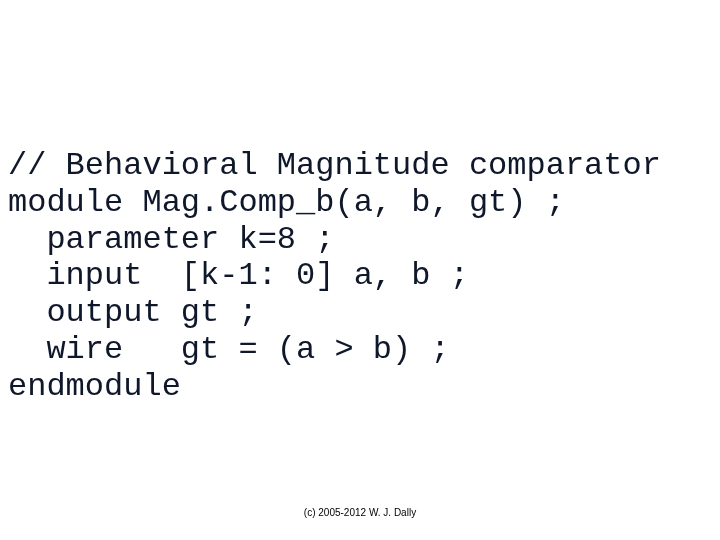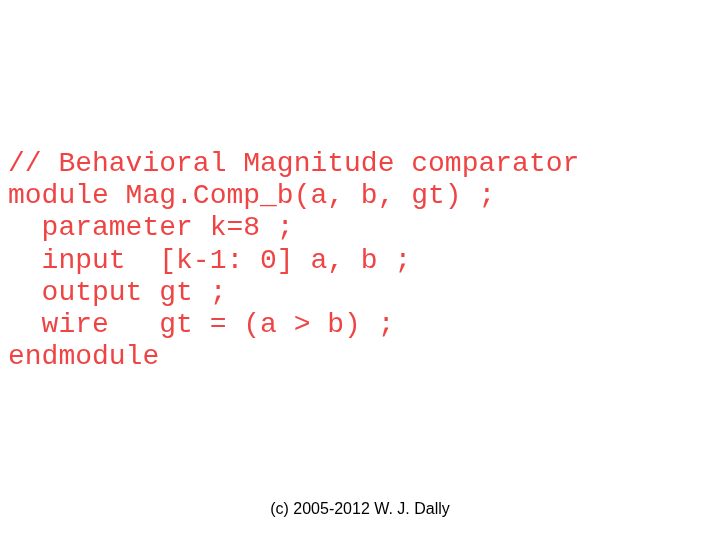--- a/index.html
+++ b/index.html
@@ -11,34 +11,34 @@
       width: 720px;
       height: 540px;
       background: #ffffff;
       position: relative;
       font-family: "Courier New", Courier, monospace;
     }
     .code-block {
       position: absolute;
       top: 148px;
       left: 8px;
-      font-size: 28px;
+      font-size: 32px;
       line-height: 1.15;
-      color: #ef4444;
+      color: #0f172a;
       white-space: pre;
       font-family: "Courier New", Courier, monospace;
     }
     .footer {
       position: absolute;
       bottom: 22px;
       left: 0;
       width: 100%;
       text-align: center;
       font-family: Arial, sans-serif;
-      font-size: 16px;
+      font-size: 10px;
       color: #000000;
     }
   </style>
 </head>
 <body>
 
 <div class="code-block"><span>// Behavioral Magnitude comparator</span>
 <span>module Mag.Comp_b(a, b, gt) ;</span>
 <span>  parameter k=8 ;</span>
 <span>  input  [k-1: 0] a, b ;</span>

